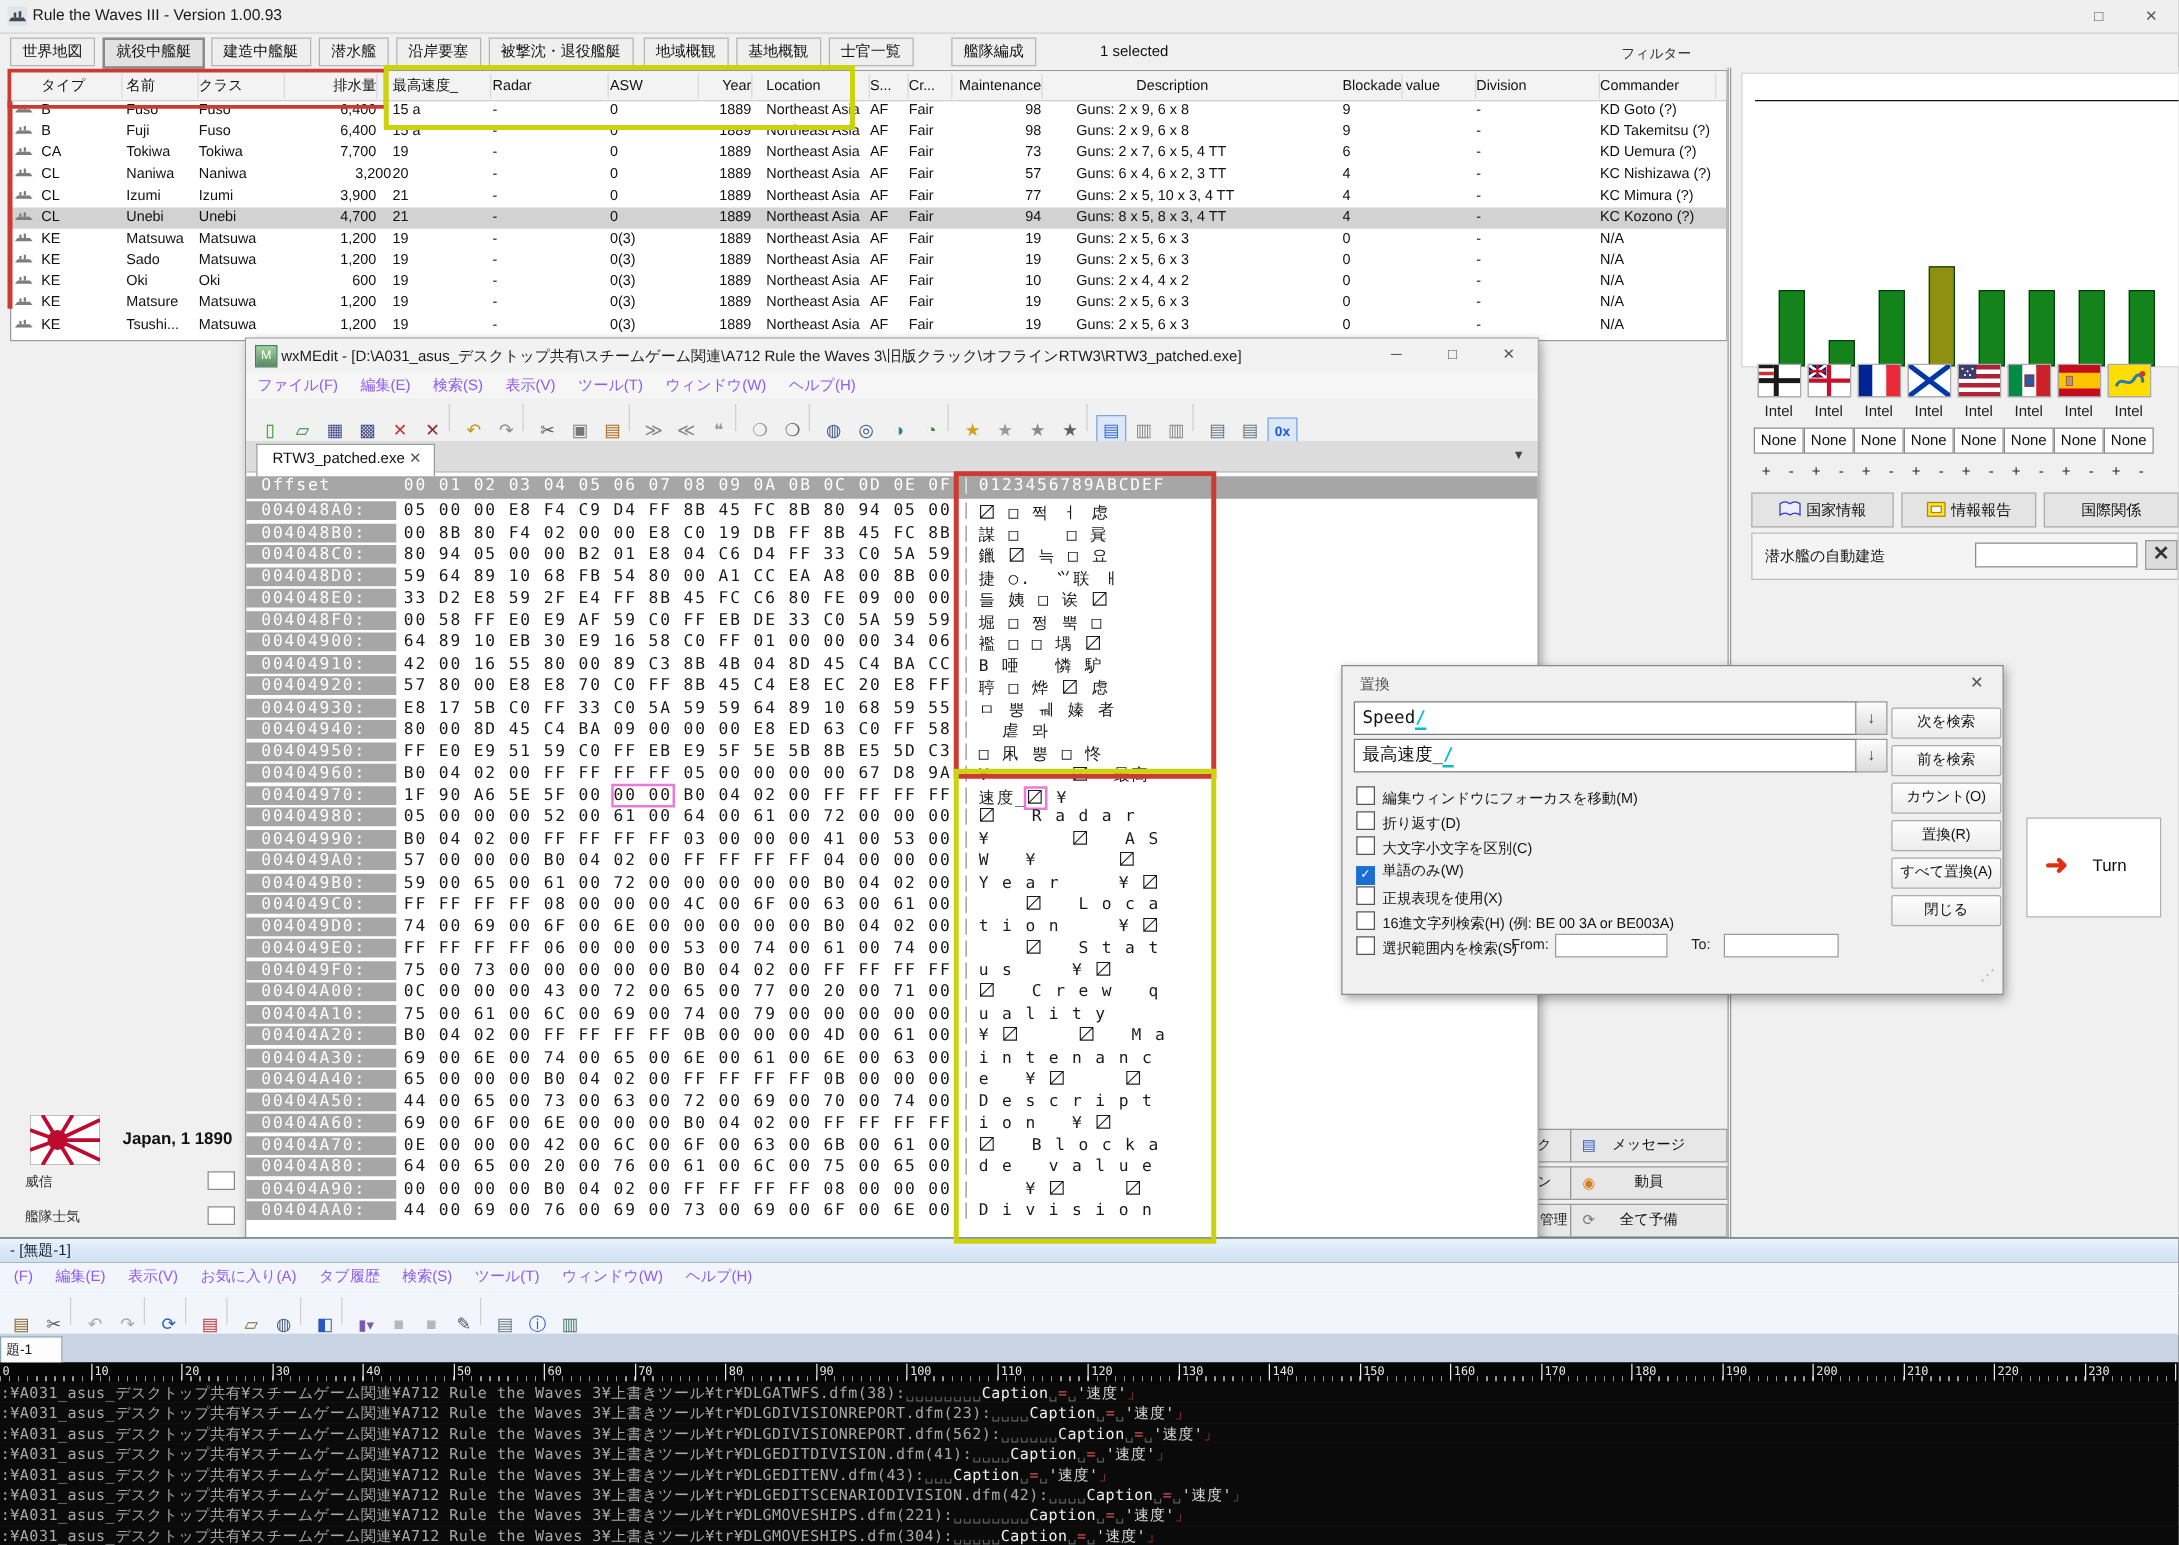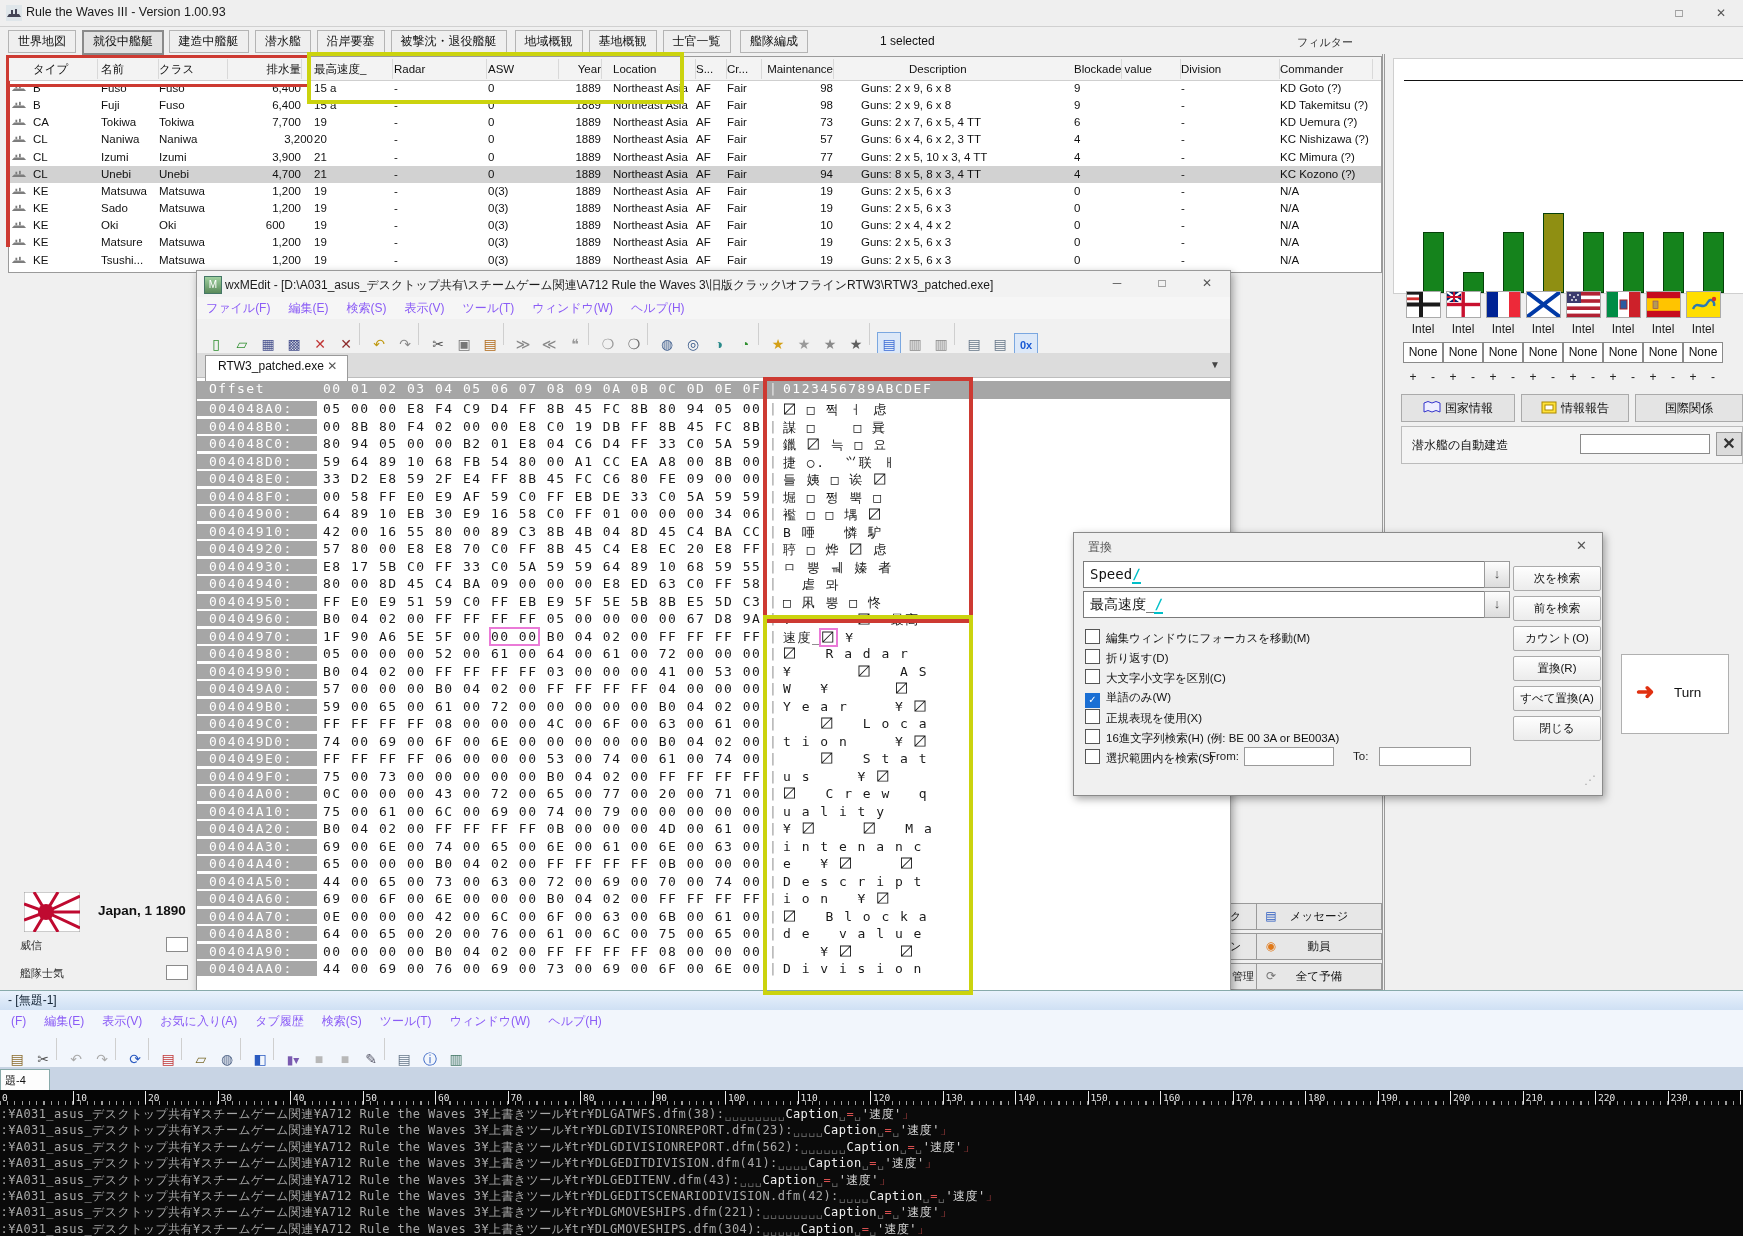--- a/index.html
+++ b/index.html
@@ -141,21 +141,21 @@
     <div id="gtabs">
         <div class="gtab" style="left: 8px; width: auto;">世界地図</div>
         <div class="gtab active" style="left: 82px; width: auto;">就役中艦艇</div>
         <div class="gtab" style="left: 168.5px; width: auto;">建造中艦艇</div>
         <div class="gtab" style="left: 255px; width: auto;">潜水艦</div>
         <div class="gtab" style="left: 316.5px; width: auto;">沿岸要塞</div>
         <div class="gtab" style="left: 390.5px; width: auto;">被撃沈・退役艦艇</div>
         <div class="gtab" style="left: 514.5px; width: auto;">地域概観</div>
         <div class="gtab" style="left: 588.5px; width: auto;">基地概観</div>
         <div class="gtab" style="left: 662.5px; width: auto;">士官一覧</div>
-        <div class="gtab" style="left: 740px; width: auto;">艦隊編成</div>
+        <div class="gtab" style="left: 761px; width: auto;">艦隊編成</div>
       </div>
     <span id="sel-info">1 selected</span>
     <span id="filter-label">フィルター</span>
 
     <div id="gtable">
       <div id="thead">
           <span class="thead-cell" style="left: 24px; width: 64px;">タイプ</span>
           <span class="thead-cell" style="left: 92px; width: 57px;">名前</span>
           <span class="thead-cell" style="left: 150px; width: 68px;">クラス</span>
           <span class="thead-cell" style="left: 220px; width: 72px; text-align: right;">排水量</span>
@@ -359,21 +359,21 @@
           </div>
           <div class="trow" style="top: 160.2px;">
             <span class="tcell" style="left: 2px; width: 20px;"><svg width="16" height="9" viewBox="0 0 18 10">
                 <path d="M1 9 L3.5 6 H14.5 L17 9 Z" fill="#7d7d7d"></path>
                 <rect x="5" y="3" width="2" height="3" fill="#7d7d7d"></rect>
                 <rect x="9" y="2" width="2" height="4" fill="#7d7d7d"></rect>
               </svg></span>
             <span class="tcell" style="left: 24px; width: 64px;">KE</span>
             <span class="tcell" style="left: 92px; width: 57px;">Oki</span>
             <span class="tcell" style="left: 150px; width: 68px;">Oki</span>
-            <span class="tcell r" style="left: 204px; width: 72px;">600</span>
+            <span class="tcell r" style="left: 220px; width: 72px;">600</span>
             <span class="tcell" style="left: 305px; width: 78px;">19</span>
             <span class="tcell" style="left: 385px; width: 92px;">-</span>
             <span class="tcell" style="left: 479px; width: 70px;">0(3)</span>
             <span class="tcell r" style="left: 548px; width: 44px;">1889</span>
             <span class="tcell" style="left: 604px; width: 82px;">Northeast Asia</span>
             <span class="tcell" style="left: 687px; width: 30px;">AF</span>
             <span class="tcell" style="left: 718px; width: 34px;">Fair</span>
             <span class="tcell r" style="left: 754px; width: 70px;">10</span>
             <span class="tcell" style="left: 852px; width: 212px;">Guns: 2 x 4, 4 x 2</span>
             <span class="tcell" style="left: 1065px; width: 106px;">0</span>
@@ -840,21 +840,21 @@
         <div class="dbtn" style="top: 183px;">閉じる</div>
       </div>
     <span id="dlg-grip">⋰</span>
   </div>
 
   <div id="ed">
     <div id="ed-title">- [無題-1]</div>
     <div id="ed-menu" style="padding-left: 2px;"><span class="menu-item">(F)</span><span class="menu-item">編集(E)</span><span class="menu-item">表示(V)</span><span class="menu-item">お気に入り(A)</span><span class="menu-item">タブ履歴</span><span class="menu-item">検索(S)</span><span class="menu-item">ツール(T)</span><span class="menu-item">ウィンドウ(W)</span><span class="menu-item">ヘルプ(H)</span></div>
     <div id="ed-toolbar" style="padding-left: 4px;"><span class="tico" style="color: rgb(138, 106, 42);">▤</span><span class="tico" style="color: rgb(85, 85, 85);">✂</span><span class="tsep"></span><span class="tico" style="color: rgb(170, 170, 170);">↶</span><span class="tico" style="color: rgb(170, 170, 170);">↷</span><span class="tsep"></span><span class="tico" style="color: rgb(42, 90, 192);">⟳</span><span class="tsep"></span><span class="tico" style="color: rgb(192, 52, 52);">▤</span><span class="tsep"></span><span class="tico" style="color: rgb(122, 106, 42);">▱</span><span class="tico" style="color: rgb(68, 89, 126);">◍</span><span class="tsep"></span><span class="tico" style="color: rgb(42, 90, 192);">◧</span><span class="tsep"></span><span class="tico" style="color: rgb(122, 90, 176); font-size: 12px;">▮▾</span><span class="tico" style="color: rgb(184, 184, 184);">■</span><span class="tico" style="color: rgb(184, 184, 184);">■</span><span class="tico" style="color: rgb(85, 85, 102);">✎</span><span class="tsep"></span><span class="tico" style="color: rgb(102, 119, 136);">▤</span><span class="tico" style="color: rgb(42, 90, 192);">ⓘ</span><span class="tico" style="color: rgb(68, 119, 102);">▥</span></div>
     <div id="ed-tabrow">
-      <span id="ed-tab">題-4</span>
+      <span id="ed-tab">題-1</span>
     </div>
     <div id="ruler">
         <div class="minor"></div>
         <div id="rlabs">
           <span class="rlab" style="left: 0px; border-left: none;">0</span>
           <span class="rlab" style="left: 72.5px;">10</span>
           <span class="rlab" style="left: 145px;">20</span>
           <span class="rlab" style="left: 217.5px;">30</span>
           <span class="rlab" style="left: 290px;">40</span>
           <span class="rlab" style="left: 362.5px;">50</span>

